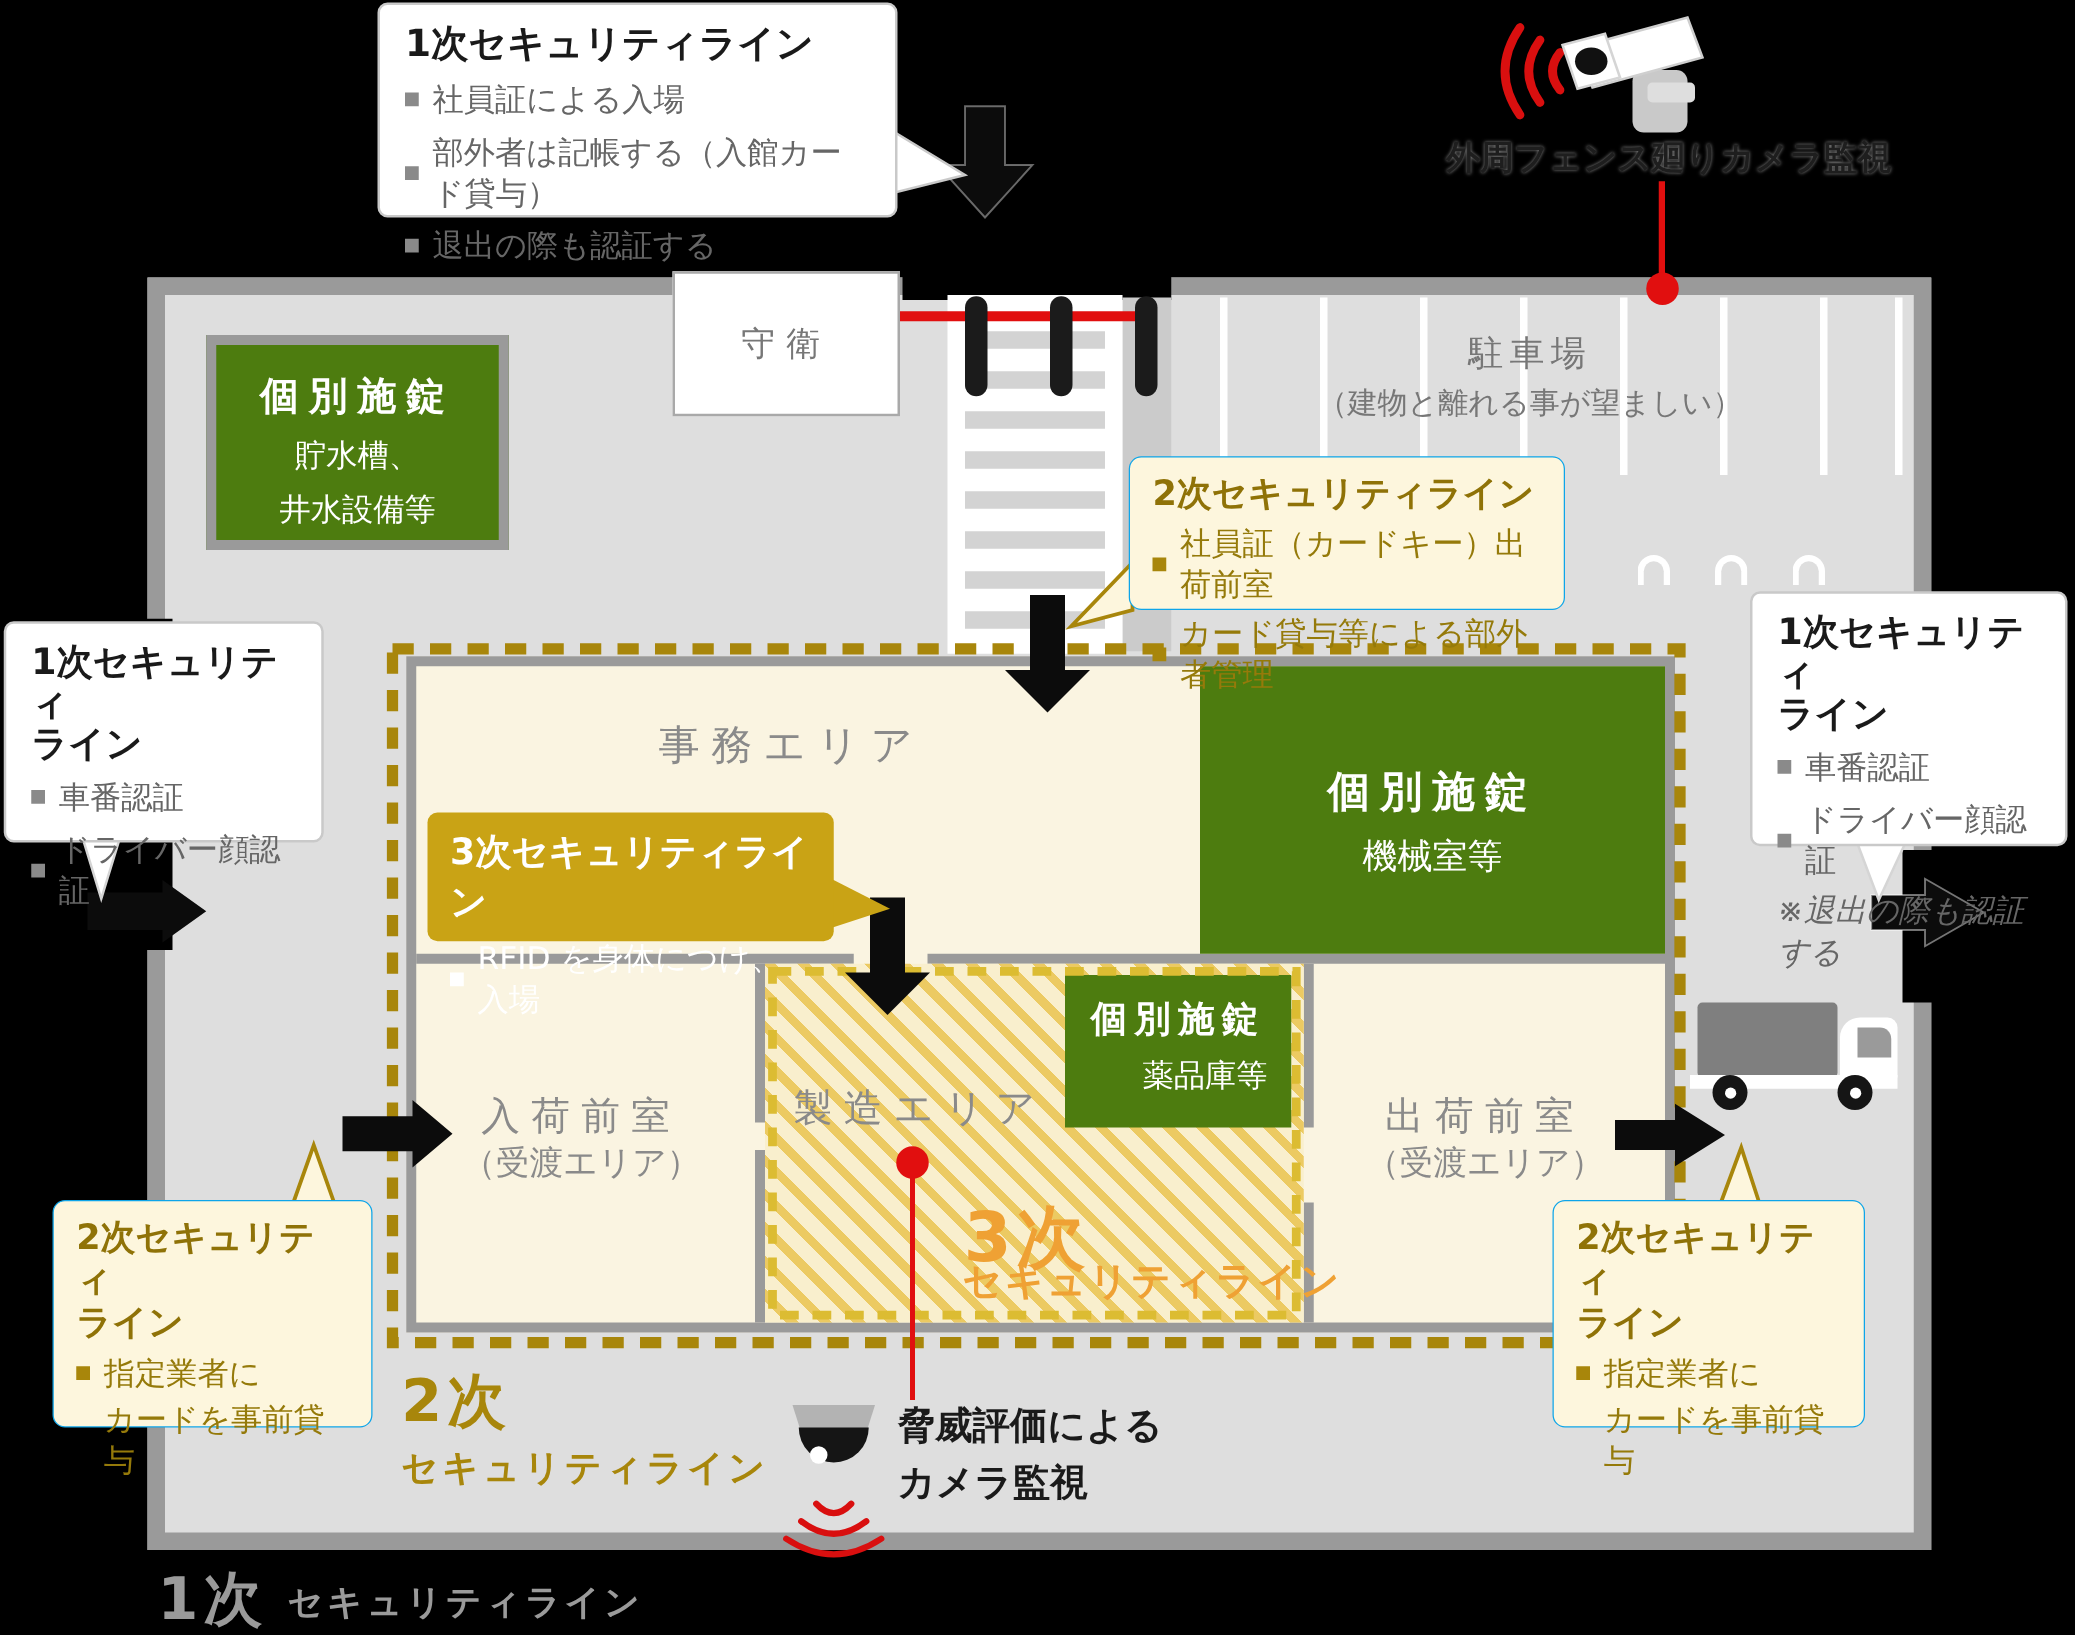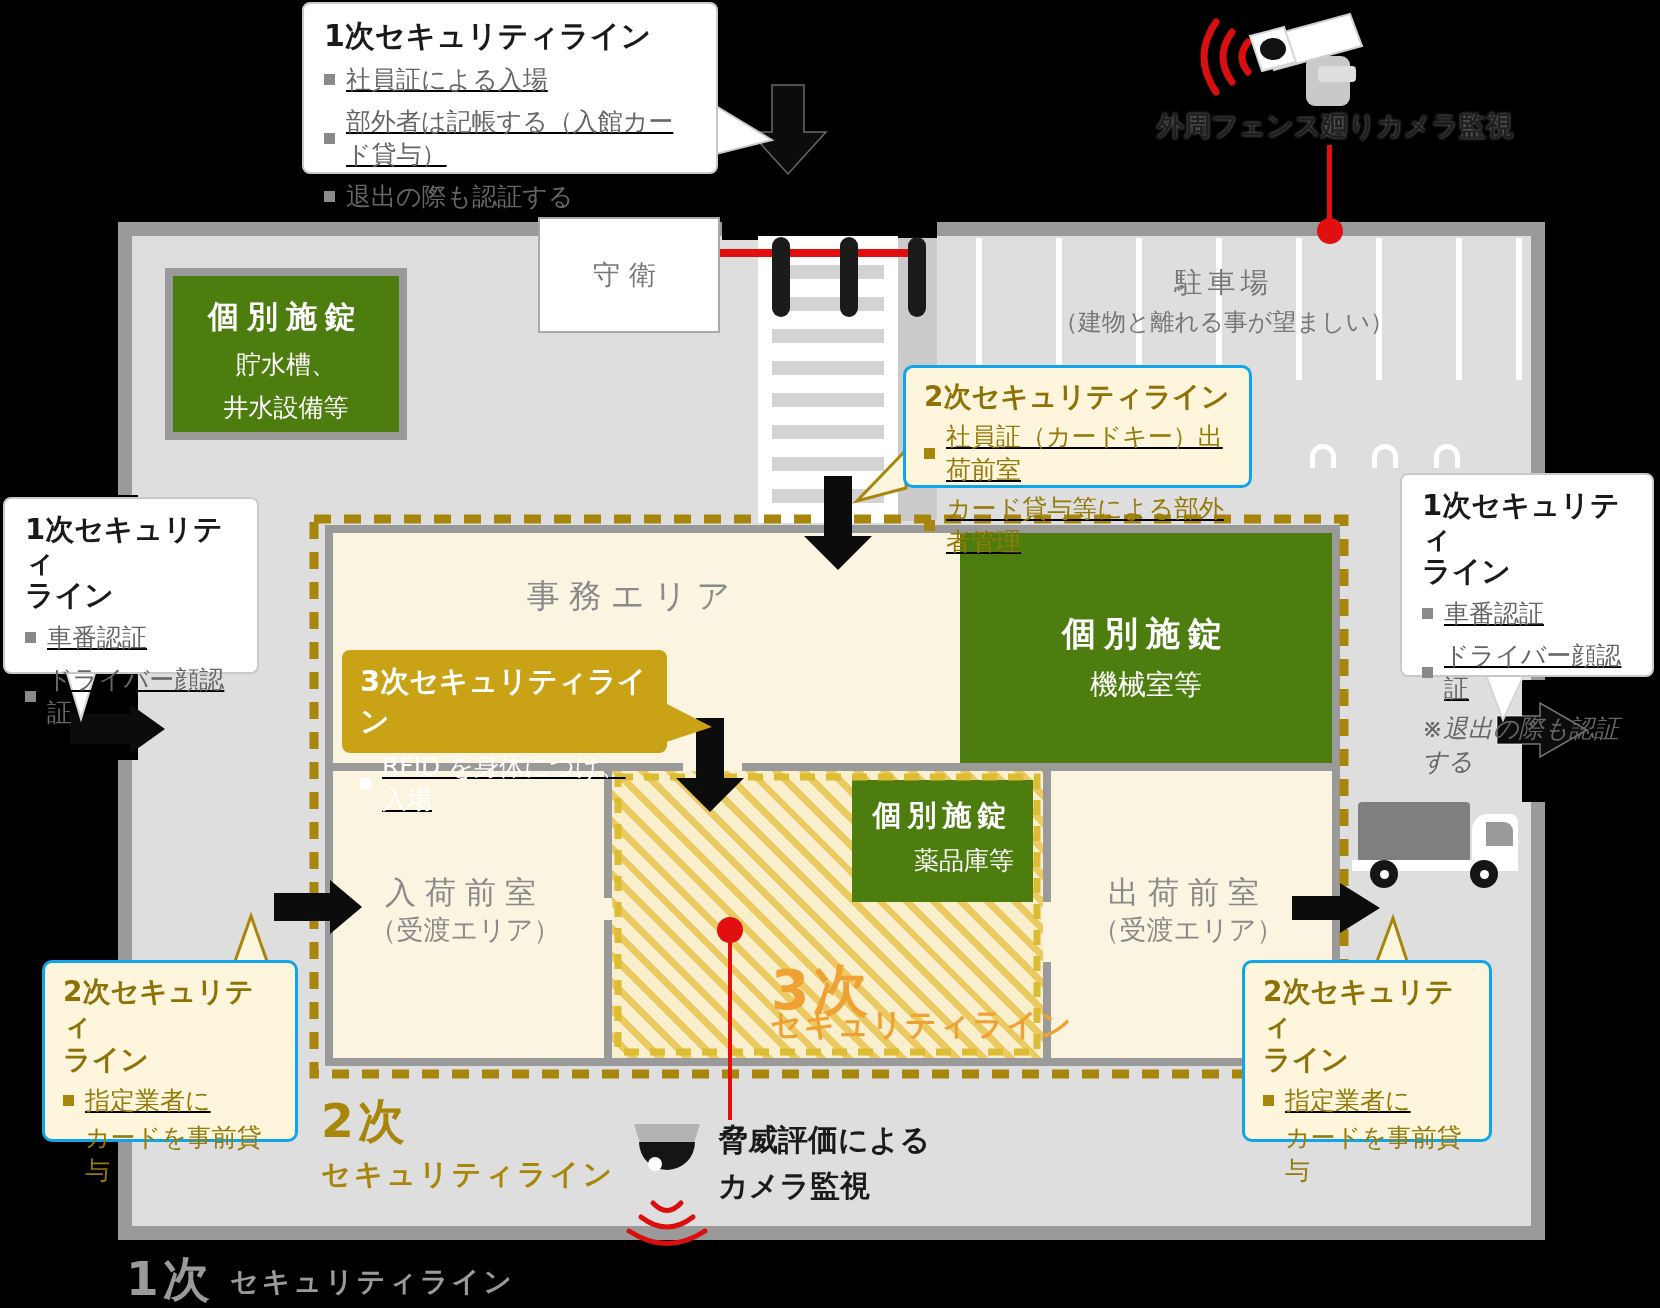--- a/index.html
+++ b/index.html
@@ -44,25 +44,25 @@
   .inner{left:325px;top:525px;width:1015px;height:541px;background:#faf4e1;
          border:8px solid #9a9a9a;box-sizing:border-box;z-index:5;}
   .part{background:#9a9a9a;z-index:6;}
   .hatch{left:612px;top:771px;width:431px;height:287px;z-index:6;
          background:repeating-linear-gradient(45deg,#f9efcd 0 12px,#ecca62 12px 19px);}
   .roomlabel{color:#8a8a8a;text-align:center;z-index:8;letter-spacing:9px;}
   .roomsub{color:#8a8a8a;text-align:center;z-index:8;font-size:27px;}
   
   .callout-white{background:#fff;border:2px solid #c9c9c9;border-radius:8px;
                  box-sizing:border-box;z-index:30;padding:14px 20px;}
-  .callout-cream{background:#fdf6dd;border:3px solid #0ea5e9;border-radius:10px;
+  .callout-cream{background:#fdf6dd;border:1px solid #0ea5e9;border-radius:10px;
                  box-sizing:border-box;z-index:30;padding:12px 18px;}
   .co-title{font-weight:bold;font-size:30px;color:#1a1a1a;line-height:36px;}
   .co-title-cream{font-weight:bold;font-size:28px;color:#8f7207;line-height:34px;}
-  .brow{display:flex;align-items:center;margin-top:9px;text-decoration:underline;}
+  .brow{display:flex;align-items:center;margin-top:9px;}
   .sq{display:inline-block;width:11px;height:11px;background:#8a8a8a;margin-right:11px;flex:none;}
   .sq-gold{background:#a8860b;}
   .sq-white{background:#fff;}
   .btxt{font-size:25px;color:#666;}
   .btxt-gold{font-size:25px;color:#957a0a;}
   .note{font-size:25px;color:#666;margin-top:7px;font-style:italic;}
   .co3{left:342px;top:650px;width:325px;height:103px;background:#c9a315;border-radius:8px;
        box-sizing:border-box;z-index:30;padding:12px 18px;}
   .co3 .t{font-weight:bold;font-size:29px;color:#fff;}
   .co3 .b{font-size:25px;color:#fff;}
@@ -155,20 +155,21 @@
     <div class="rb-line">機械室等</div>
   </div>
   <div class="abs redbox rb-chem">
     <div class="rb-title">個別施錠</div>
     <div class="rb-line">薬品庫等</div>
   </div>
 
   <div class="abs roomlabel" style="left:433px;top:574px;width:400px;font-size:33px">事務エリア</div>
   <div class="abs roomlabel" style="left:345px;top:872px;width:240px;font-size:31px">入荷前室</div>
   <div class="abs roomsub" style="left:335px;top:912px;width:260px">（受渡エリア）</div>
+  <div class="abs roomlabel" style="left:616px;top:866px;width:240px;font-size:31px">製造エリア</div>
   <div class="abs roomlabel" style="left:1068px;top:872px;width:240px;font-size:31px">出荷前室</div>
   <div class="abs roomsub" style="left:1058px;top:912px;width:260px">（受渡エリア）</div>
 
   <div class="abs lbl-big l3-big">3次</div>
   <div class="abs l3-small">セキュリティライン</div>
   <div class="abs lbl-big l2-big">2次</div>
   <div class="abs l2-small">セキュリティライン</div>
   <div class="abs lbl-big l1-big">1次</div>
   <div class="abs l1-small">セキュリティライン</div>
 

